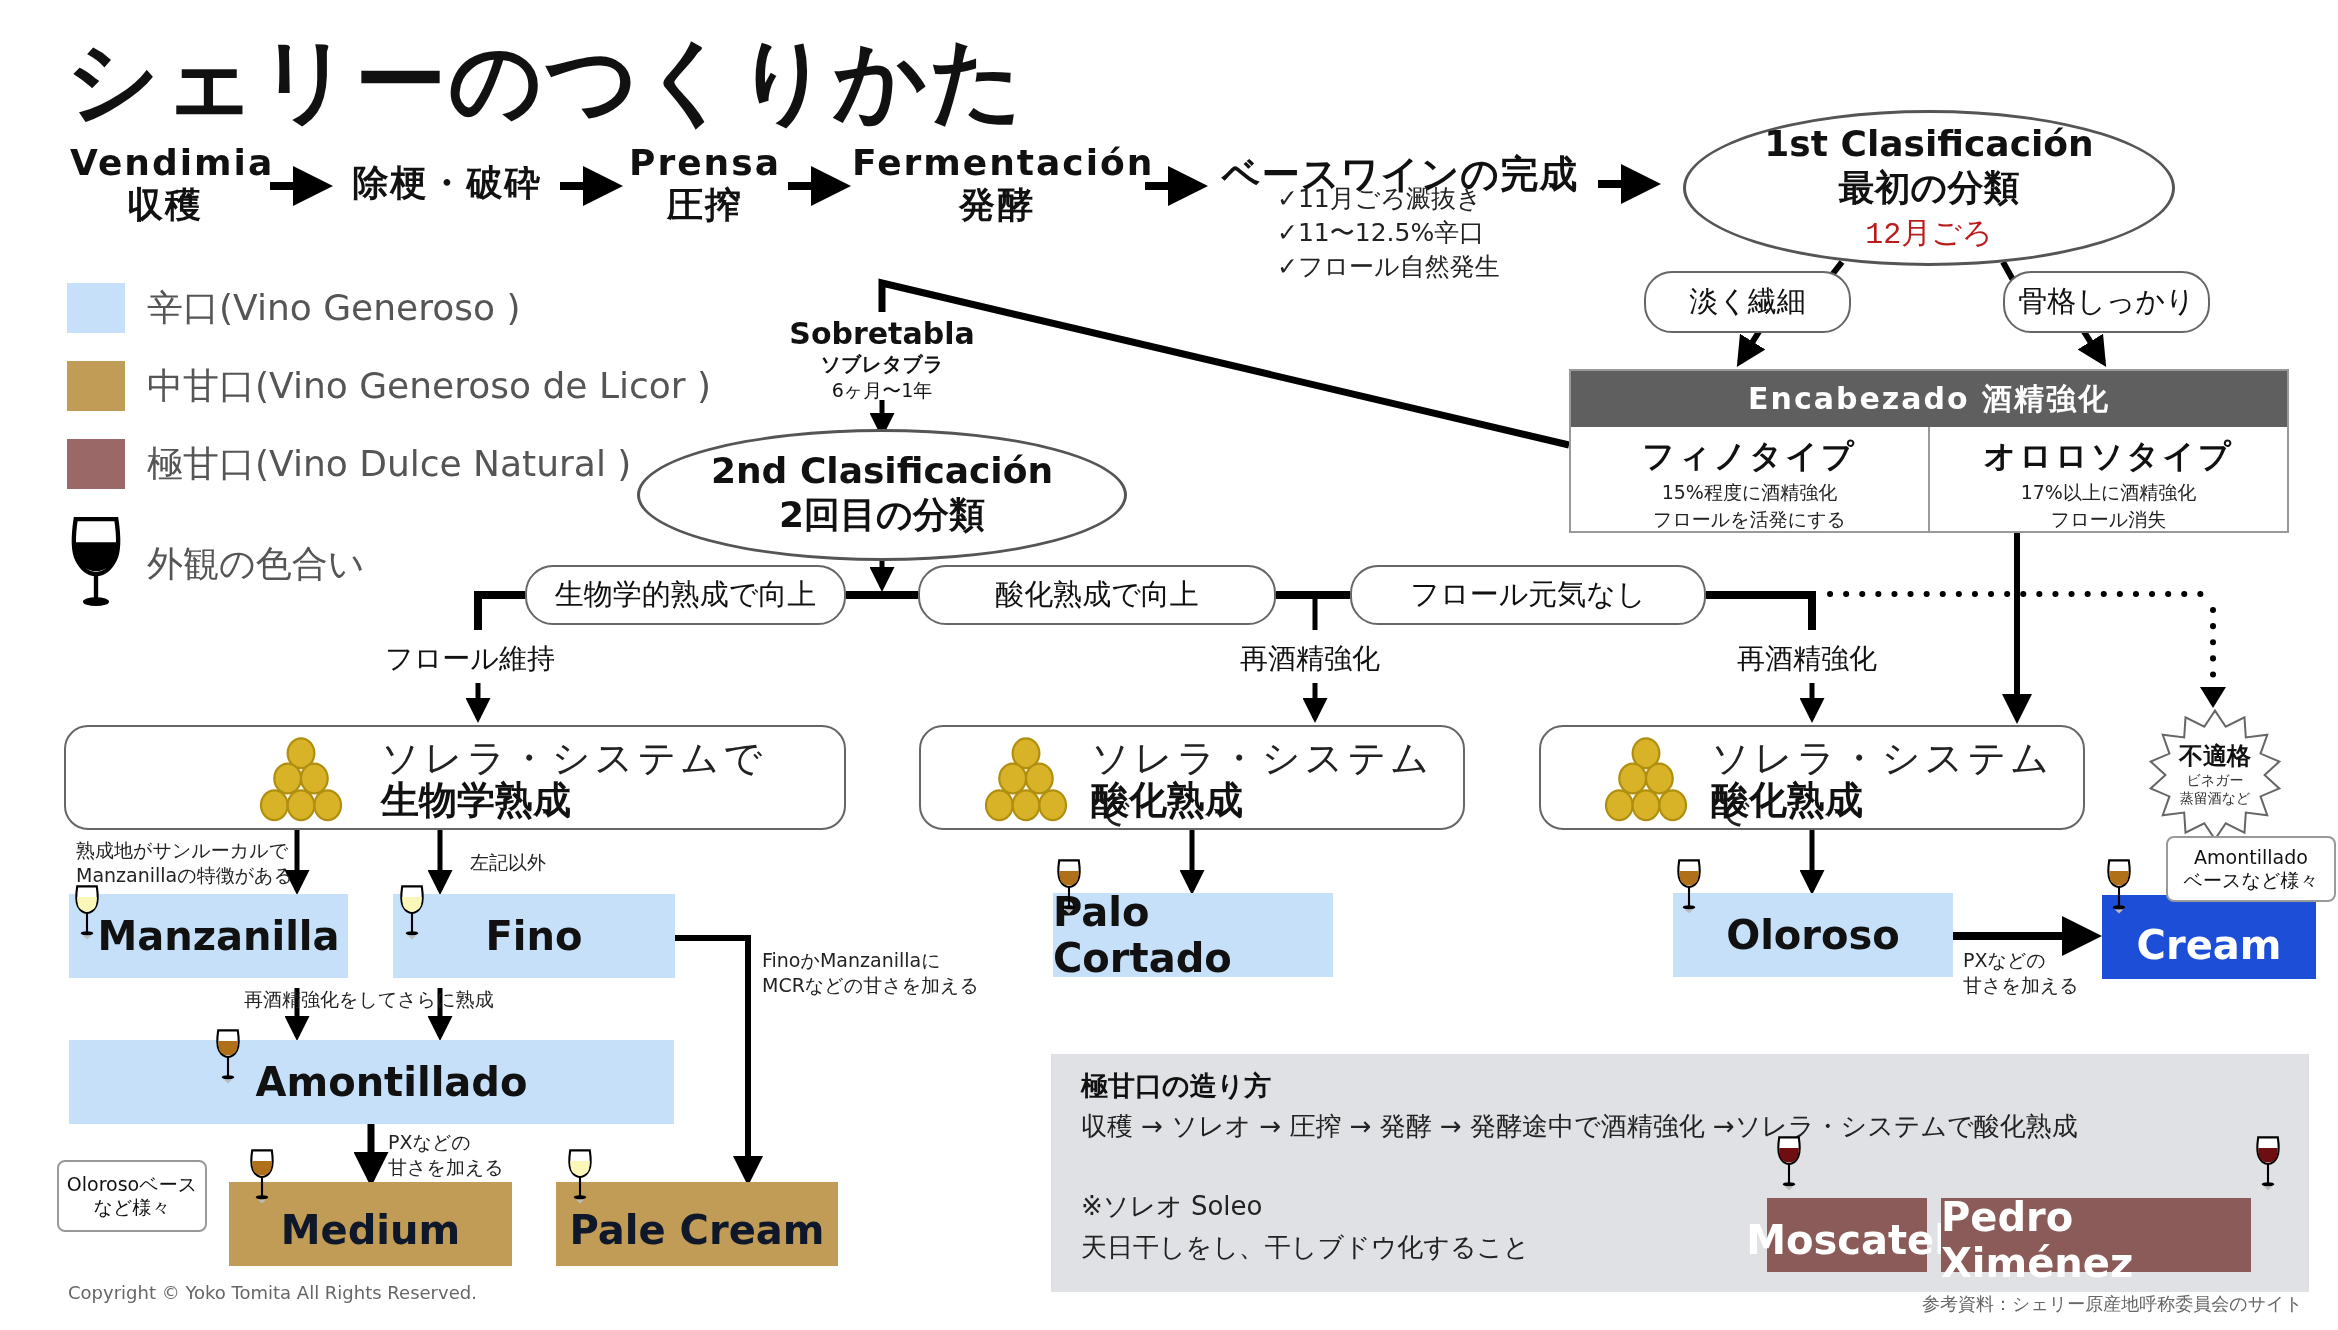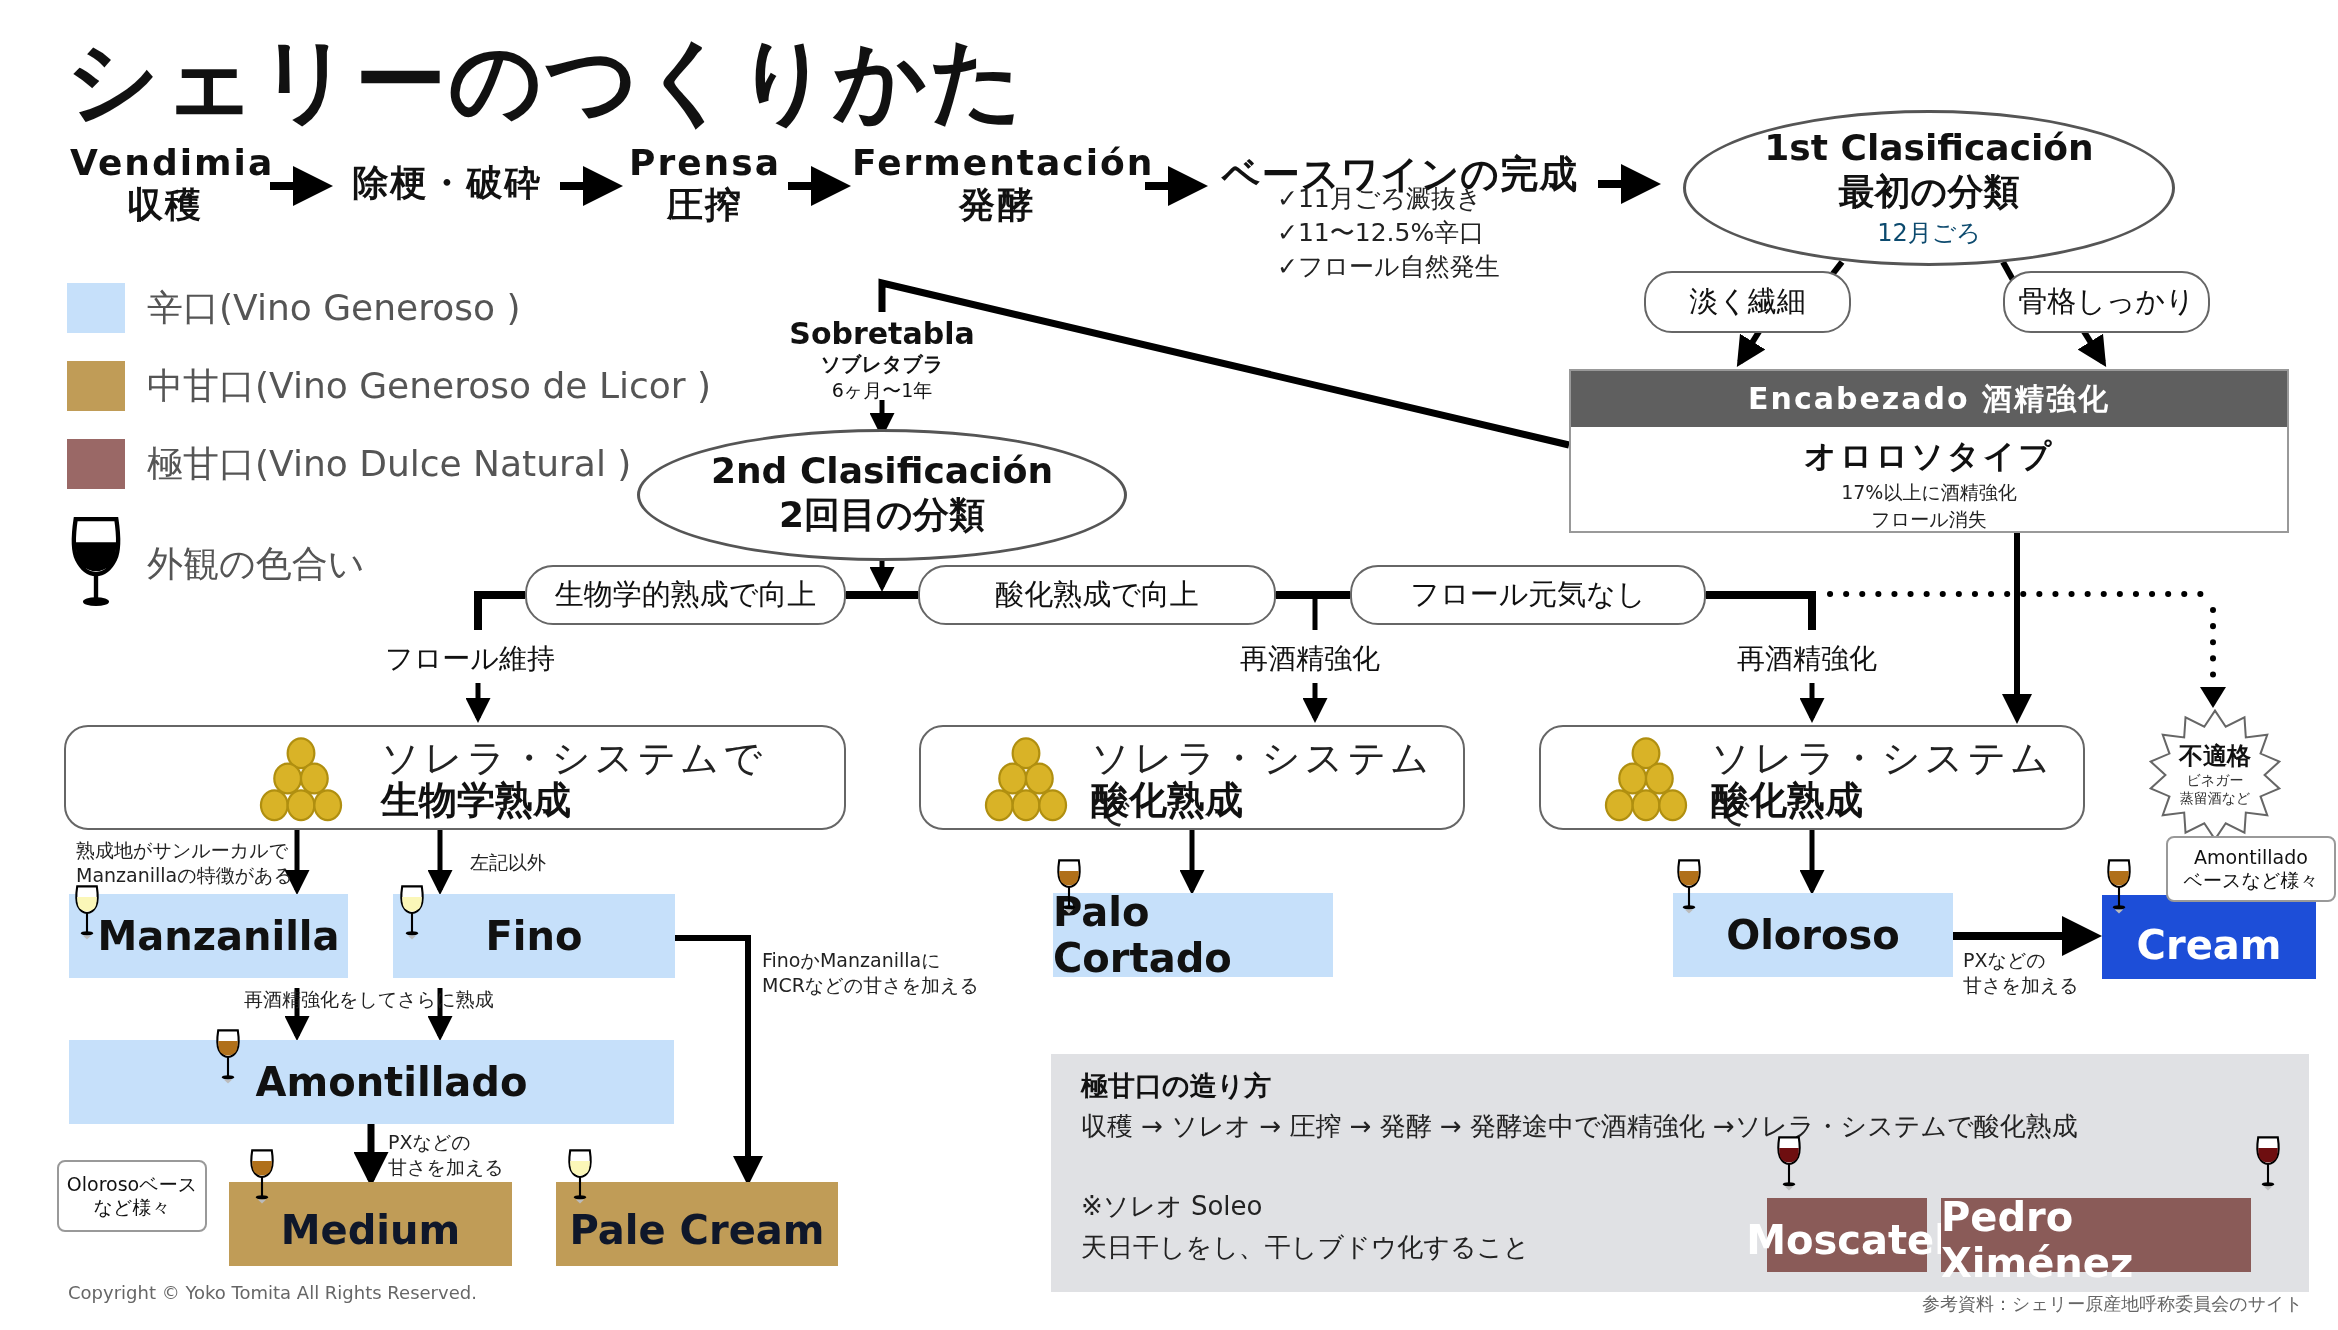--- a/index.html
+++ b/index.html
@@ -136,29 +136,34 @@
 <div class="abs step" style="left:1215px;top:152px;width:370px;font-size:38px;letter-spacing:1px;">ベースワインの完成</div>
 <div class="abs checks" style="left:1277px;top:182px;">
   <div>✓11月ごろ澱抜き</div>
   <div>✓11〜12.5%辛口</div>
   <div>✓フロール自然発生</div>
 </div>
 
 <div class="abs ellipse" style="left:1683px;top:110px;width:492px;height:156px;">
   <div style="font-size:36px;font-weight:bold;">1st Clasificación</div>
   <div style="font-size:36px;font-weight:bold;">最初の分類</div>
-  <div style="font-size:24px;color:#0c4a6e;">12月ごろ</div>
+  <div style="font-size:30px;color:#b91c1c;font-family:Liberation Mono, monospace;">12月ごろ</div>
 </div>
 
 <div class="abs pill" style="left:1644px;top:271px;width:207px;height:62px;">淡く繊細</div>
 <div class="abs pill" style="left:2003px;top:271px;width:207px;height:62px;">骨格しっかり</div>
 
 <div class="abs enc" style="left:1569px;top:369px;width:720px;height:164px;">
   <div class="enc-head">Encabezado 酒精強化</div>
   <div class="enc-cols">
+    <div class="enc-col">
+      <div class="h">フィノタイプ</div>
+      <div class="d">15%程度に酒精強化</div>
+      <div class="d">フロールを活発にする</div>
+    </div>
     <div class="enc-col">
       <div class="h">オロロソタイプ</div>
       <div class="d">17%以上に酒精強化</div>
       <div class="d">フロール消失</div>
     </div>
   </div>
 </div>
 
 <div class="abs" style="left:67px;top:282px;">
   <div class="legend-item" style="height:52px;margin-bottom:26px;">

